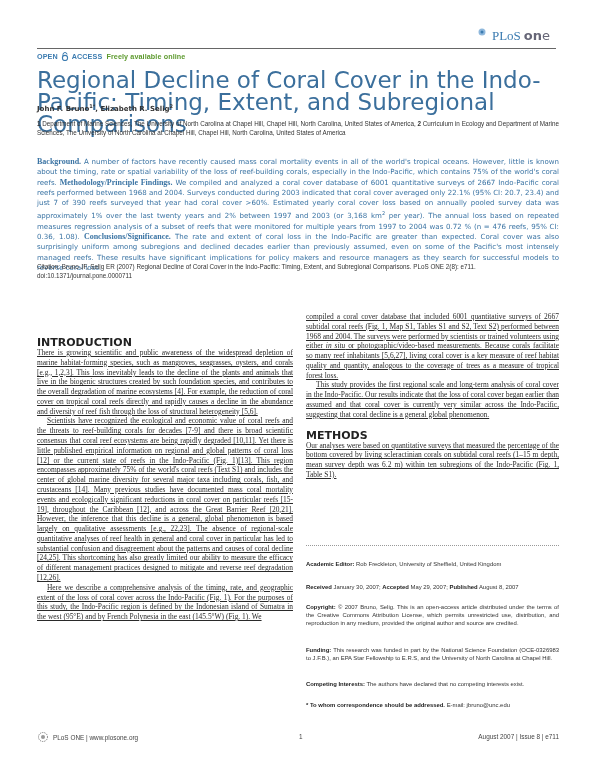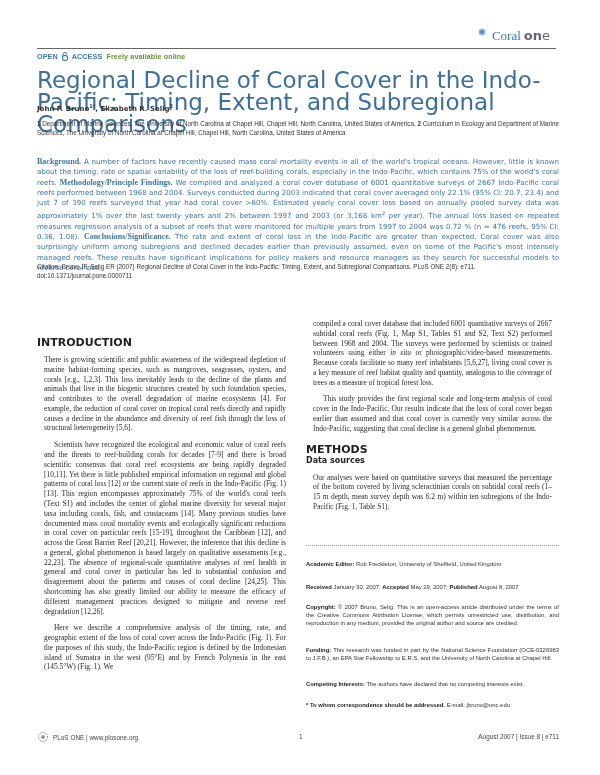--- a/index.html
+++ b/index.html
@@ -23,21 +23,21 @@
   #title { left:37px; top:69px; width:530px; font-size:23px; line-height:22px; color:#3b6f9c; font-family:"DejaVu Sans", sans-serif; }
   #authors { left:37px; top:103px; font-size:7px; font-weight:bold; color:#333; }
   #authors sup { font-size:5px; }
   #affil { left:37px; top:120px; width:522px; font-size:6.3px; line-height:8.5px; color:#333; text-align:justify; }
 
   #abstract { left:37px; top:157px; width:522px; font-size:7.05px; line-height:10.25px; color:#3b74a4; text-align:justify; font-family:"DejaVu Sans", sans-serif; }
   #abstract .h { font-family:"Liberation Serif", serif; font-weight:bold; font-size:8px; }
   #citation { left:37px; top:262px; width:522px; font-size:6.3px; line-height:9px; color:#333; }
 
   .col { font-size:7.45px; line-height:9.78px; text-align:justify; color:#2a2a2a; }
-  .col p { margin:7px; }
+  .col p { margin:0;text-decoration:underline; }
   .col p.ind { text-indent:10px; }
   #lcol { left:37px; top:337px; width:256px; }
   #rcol { left:306px; top:312px; width:253px; }
   .sec { font-family:"DejaVu Sans", sans-serif; font-weight:bold; font-size:11px; color:#222; margin:0; line-height:11px; }
   .subsec { font-family:"DejaVu Sans", sans-serif; font-weight:bold; font-size:8px; color:#222; margin:0; line-height:11px; }
 
   #dots { left:306px; top:545px; width:253px; border-top:1px dotted #999; height:0; }
   .meta { font-size:5.9px; line-height:7.9px; color:#333; text-align:justify; }
   .meta b { color:#222; }
   #editor { left:306px; top:561px; width:253px; }
@@ -64,21 +64,21 @@
         <circle cx="4" cy="6" r="2.6" fill="none" stroke="#3b7bb0" stroke-width="1.1"></circle>
       </svg>
     <span>ACCESS</span>
     <span class="freely">Freely available online</span>
   </div>
   <div id="logo" class="abs">
     <svg class="logo-ico" viewBox="0 0 10 10">
         <circle cx="5" cy="5" r="3.5" fill="#8fb8dc"></circle>
         <circle cx="5" cy="5" r="1.5" fill="#3b7bb0"></circle>
       </svg>
-    <span class="plos">Coral</span>
+    <span class="plos">PLoS</span>
     <span class="one"><span>on</span><span class="e">e</span></span>
   </div>
 </div>
 <div id="rule" class="abs"></div>
 
 <div id="title" class="abs">Regional Decline of Coral Cover in the Indo-Pacific: Timing, Extent, and Subregional Comparisons</div>
 
 <div id="authors" class="abs sans">
   <span>John F. Bruno</span><sup>1*</sup>,
   <span>Elizabeth R. Selig</span><sup>2</sup>
@@ -99,21 +99,20 @@
   <h2 class="sec">INTRODUCTION</h2>
   <p>There is growing scientific and public awareness of the widespread depletion of marine habitat-forming species, such as mangroves, seagrasses, oysters, and corals [e.g., 1,2,3]. This loss inevitably leads to the decline of the plants and animals that live in the biogenic structures created by such foundation species, and contributes to the overall degradation of marine ecosystems [4]. For example, the reduction of coral cover on tropical coral reefs directly and rapidly causes a decline in the abundance and diversity of reef fish through the loss of structural heterogeneity [5,6].</p>
   <p class="ind">Scientists have recognized the ecological and economic value of coral reefs and the threats to reef-building corals for decades [7-9] and there is broad scientific consensus that coral reef ecosystems are being rapidly degraded [10,11]. Yet there is little published empirical information on regional and global patterns of coral loss [12] or the current state of reefs in the Indo-Pacific (Fig. 1)[13]. This region encompasses approximately 75% of the world's coral reefs (Text S1) and includes the center of global marine diversity for several major taxa including corals, fish, and crustaceans [14]. Many previous studies have documented mass coral mortality events and ecologically significant reductions in coral cover on particular reefs [15-19], throughout the Caribbean [12], and across the Great Barrier Reef [20,21]. However, the inference that this decline is a general, global phenomenon is based largely on qualitative assessments [e.g., 22,23]. The absence of regional-scale quantitative analyses of reef health in general and coral cover in particular has led to substantial confusion and disagreement about the patterns and causes of coral decline [24,25]. This shortcoming has also greatly limited our ability to measure the efficacy of different management practices designed to mitigate and reverse reef degradation [12,26].</p>
   <p class="ind">Here we describe a comprehensive analysis of the timing, rate, and geographic extent of the loss of coral cover across the Indo-Pacific (Fig. 1). For the purposes of this study, the Indo-Pacific region is defined by the Indonesian island of Sumatra in the west (95°E) and by French Polynesia in the east (145.5°W) (Fig. 1). We</p>
 </div>
 
 <div id="rcol" class="abs col">
   <p><span>compiled a coral cover database that included 6001 quantitative surveys of 2667 subtidal coral reefs (Fig. 1, Map S1, Tables S1 and S2, Text S2) performed between 1968 and 2004. The surveys were performed by scientists or trained volunteers using either </span><i>in situ</i><span> or photographic/video-based measurements. Because corals facilitate so many reef inhabitants [5,6,27], living coral cover is a key measure of reef habitat quality and quantity, analogous to the coverage of trees as a measure of tropical forest loss.</span></p>
   <p class="ind">This study provides the first regional scale and long-term analysis of coral cover in the Indo-Pacific. Our results indicate that the loss of coral cover began earlier than assumed and that coral cover is currently very similar across the Indo-Pacific, suggesting that coral decline is a general global phenomenon.</p>
   <h2 class="sec" style="margin-top:10px">METHODS</h2>
-  <h3 class="subsec">Data sources</h3>
   <p>Our analyses were based on quantitative surveys that measured the percentage of the bottom covered by living scleractinian corals on subtidal coral reefs (1–15 m depth, mean survey depth was 6.2 m) within ten subregions of the Indo-Pacific (Fig. 1, Table S1).</p>
 </div>
 
 <div id="dots" class="abs"></div>
 
 <div id="editor" class="abs meta lsans"><b>Academic Editor:</b><span> Rob Freckleton, University of Sheffield, United Kingdom</span></div>
 <div id="received" class="abs meta lsans"><b>Received</b><span> January 30, 2007; </span><b>Accepted</b><span> May 29, 2007; </span><b>Published</b><span> August 8, 2007</span></div>
 <div id="copyright" class="abs meta lsans"><b>Copyright:</b><span> © 2007 Bruno, Selig. This is an open-access article distributed under the terms of the Creative Commons Attribution License, which permits unrestricted use, distribution, and reproduction in any medium, provided the original author and source are credited.</span></div>
 <div id="funding" class="abs meta lsans"><b>Funding:</b><span> This research was funded in part by the National Science Foundation (OCE-0326983 to J.F.B.), an EPA Star Fellowship to E.R.S, and the University of North Carolina at Chapel Hill.</span></div>
 <div id="competing" class="abs meta lsans"><b>Competing Interests:</b><span> The authors have declared that no competing interests exist.</span></div>

